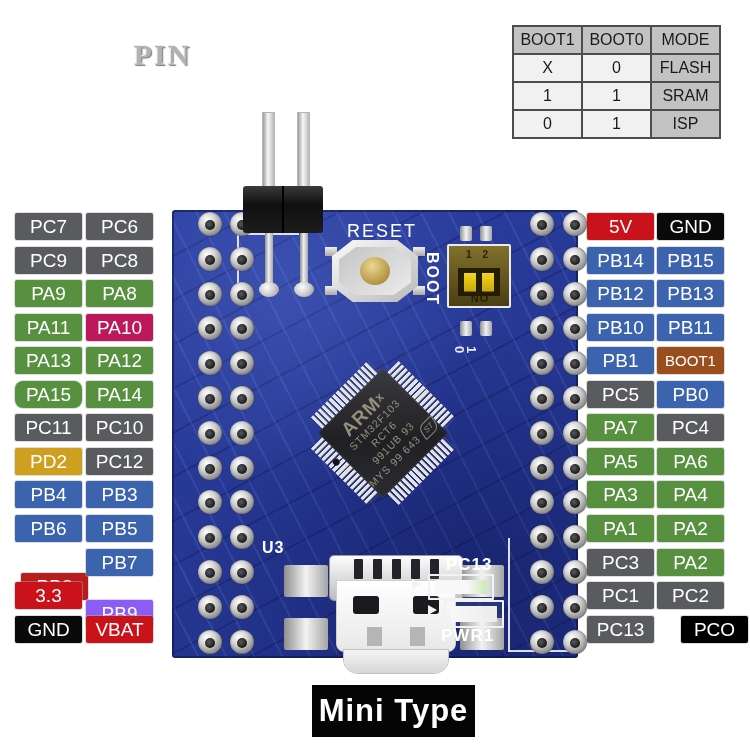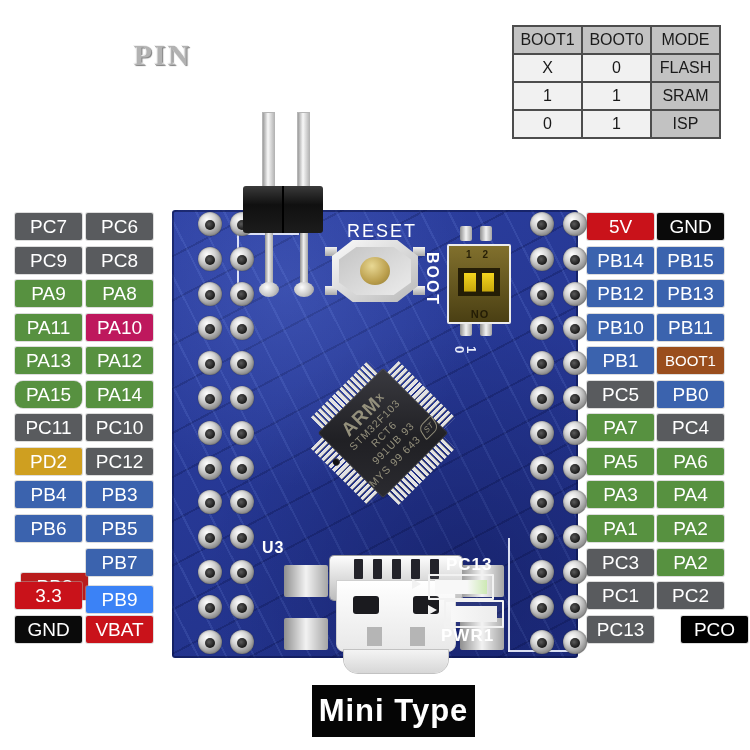--- a/index.html
+++ b/index.html
@@ -64,21 +64,21 @@
         background:linear-gradient(145deg,#fbfbfb,#b9b9b9);}
   .reset-btn .inner{position:absolute;inset:7px;
         clip-path:polygon(24% 0,76% 0,100% 26%,100% 74%,76% 100%,24% 100%,0 74%,0 26%);
         background:linear-gradient(325deg,#ececec,#c4c4c4);}
   .reset-btn .cap{position:absolute;left:28px;top:17px;width:30px;height:28px;border-radius:50%;
         background:radial-gradient(circle at 40% 32%, #e8d894,#bb9f4d 60%,#8e7930);}
 
   
   .boot-label{position:absolute;color:#fff;font-weight:bold;font-size:16px;letter-spacing:2px;
         width:60px;text-align:center;transform:rotate(90deg);}
-  .dip{position:absolute;width:64px;height:80px;border:2px solid #ececec;border-radius:2px;
+  .dip{position:absolute;width:64px;height:64px;border:2px solid #ececec;border-radius:2px;
         background:linear-gradient(#81702d,#4a3f13);box-sizing:border-box;}
   .dip .l12{margin-top:3px;text-align:center;font-size:10px;font-weight:bold;
         color:#261f07;letter-spacing:4px;}
   .dip .slots{position:absolute;left:9px;top:22px;width:42px;height:28px;background:#241d06;
         display:flex;gap:6px;padding:5px 6px;box-sizing:border-box;}
   .dip .tog{flex:1;background:linear-gradient(#f5d61e,#c9a80c);box-shadow:0 1px 0 #7c680a;}
   .dip .on{position:absolute;bottom:2px;width:100%;text-align:center;transform:rotate(180deg);
         font-size:11px;font-weight:bold;color:#241d06;letter-spacing:1px;}
   .spad{position:absolute;width:12px;height:15px;border-radius:2px;
         background:linear-gradient(90deg,#8f8f8f,#f2f2f2 50%,#a5a5a5);}
@@ -183,21 +183,21 @@
     <div class="pin" style="left: 86px; top: 414px; background: rgb(89, 91, 94);">PC10</div>
     <div class="pin" style="left: 15px; top: 448px; background: rgb(207, 159, 32);">PD2</div>
     <div class="pin" style="left: 86px; top: 448px; background: rgb(89, 91, 94);">PC12</div>
     <div class="pin" style="left: 15px; top: 481px; background: rgb(59, 99, 174);">PB4</div>
     <div class="pin" style="left: 86px; top: 481px; background: rgb(59, 99, 174);">PB3</div>
     <div class="pin" style="left: 15px; top: 515px; background: rgb(59, 99, 174);">PB6</div>
     <div class="pin" style="left: 86px; top: 515px; background: rgb(59, 99, 174);">PB5</div>
     <div class="pin" style="left: 21px; top: 549px; background: #b91c1c; margin-top: 24px;">PB8</div>
     <div class="pin" style="left: 86px; top: 549px; background: rgb(59, 99, 174);">PB7</div>
     <div class="pin" style="left: 15px; top: 582px; background: rgb(201, 18, 26);">3.3</div>
-    <div class="pin" style="left: 86px; top: 586px; background: #3b82f6;">PB9</div>
+    <div class="pin" style="left: 86px; top: 600px; background: #8b5cf6;">PB9</div>
     <div class="pin" style="left: 15px; top: 616px; background: rgb(10, 10, 10);">GND</div>
     <div class="pin" style="left: 86px; top: 616px; background: rgb(201, 18, 26);">VBAT</div>
   </div>
 <div>
     <div class="pin" style="left: 587px; top: 213px; background: rgb(201, 18, 26);">5V</div>
     <div class="pin" style="left: 657px; top: 213px; background: rgb(10, 10, 10);">GND</div>
     <div class="pin" style="left: 587px; top: 247px; background: rgb(59, 99, 174);">PB14</div>
     <div class="pin" style="left: 657px; top: 247px; background: rgb(59, 99, 174);">PB15</div>
     <div class="pin" style="left: 587px; top: 280px; background: rgb(59, 99, 174);">PB12</div>
     <div class="pin" style="left: 657px; top: 280px; background: rgb(59, 99, 174);">PB13</div>

